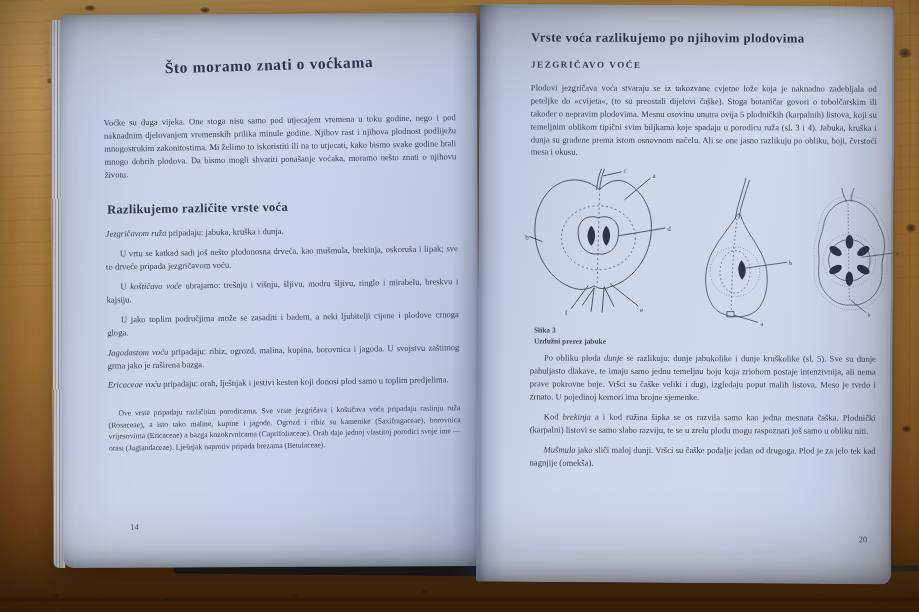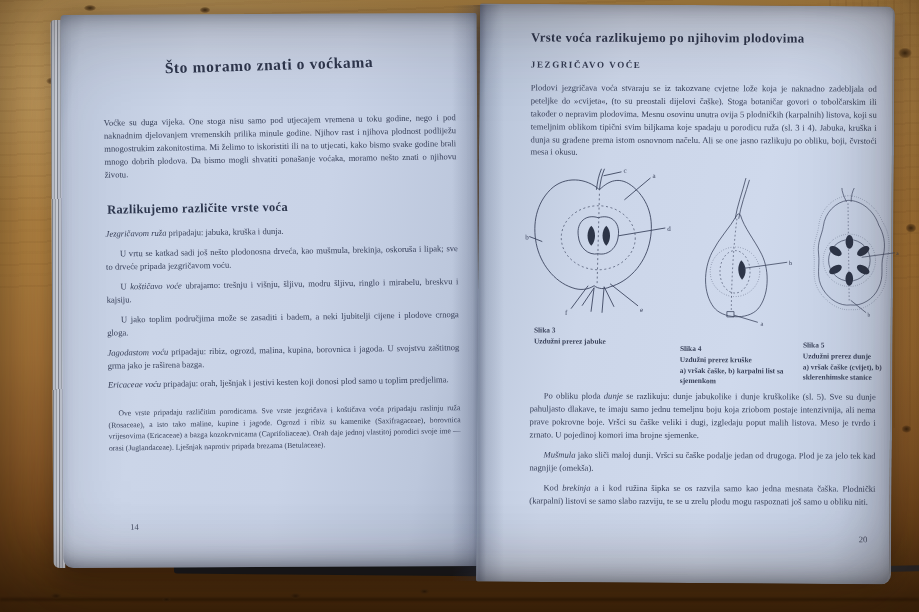--- a/index.html
+++ b/index.html
@@ -163,25 +163,20 @@
               <path class="ill-dash" d="M64,48 C60,80 58,120 58,152"></path>
               <ellipse class="ill-dash" cx="62" cy="108" rx="17" ry="24"></ellipse>
               <path class="ill-fill" d="M69,95 C64,101 65,112 70,117 C76,111 75,100 69,95 Z"></path>
               <circle class="ill-dot" cx="62" cy="108" r="28"></circle>
               <rect class="ill" x="53" y="153" width="8" height="6"></rect>
               <path class="ill" d="M61,157 L88,165"></path>
               <path class="ill" d="M72,104 L121,97"></path>
               <text class="fl" x="91" y="169">a</text>
               <text class="fl" x="123" y="100">b</text>
             </svg>
-            <div class="figcap">
-              <span class="cap-label">Slika 4</span>
-              <span class="cap-label">Uzdužni prerez kruške</span>
-              <span>a) vršak čaške, b) karpalni list sa sjemenkom</span>
-            </div>
           </div>
 
           <div class="fig fig-quince">
             <svg width="100" height="172" viewBox="0 0 130 172">
               <path class="ill" d="M56,20 C52,12 50,6 50,2"></path>
               <path class="ill" d="M62,20 C62,12 64,6 66,2"></path>
               <path class="ill" d="M58,18 C42,20 28,34 26,52 C24,64 18,72 20,88 C22,104 16,118 26,134 C34,147 48,156 62,154 C76,156 92,146 98,132 C106,116 100,104 104,90 C108,74 104,60 98,50 C92,32 76,18 58,18 Z"></path>
               <path class="ill-dot" d="M58,12 C38,14 22,30 20,52 C18,66 12,74 14,90 C16,106 10,120 22,138 C32,152 48,162 62,160 C78,162 96,150 103,135 C112,118 106,104 110,90 C114,72 110,56 103,46 C96,28 78,12 58,12 Z"></path>
               <path class="ill-dash" d="M58,22 L60,150"></path>
               <circle class="ill" cx="60" cy="96" r="27"></circle>
@@ -190,31 +185,26 @@
               <ellipse class="ill-fill" cx="42" cy="84" rx="5" ry="9" transform="rotate(-55 42 84)"></ellipse>
               <ellipse class="ill-fill" cx="78" cy="84" rx="5" ry="9" transform="rotate(55 78 84)"></ellipse>
               <ellipse class="ill-fill" cx="42" cy="108" rx="5" ry="9" transform="rotate(-120 42 108)"></ellipse>
               <ellipse class="ill-fill" cx="78" cy="108" rx="5" ry="9" transform="rotate(120 78 108)"></ellipse>
               <circle class="ill-dot" cx="60" cy="96" r="34"></circle>
               <path class="ill" d="M76,92 L119,86"></path>
               <path class="ill" d="M62,148 L82,164"></path>
               <text class="fl" x="121" y="89">a</text>
               <text class="fl" x="84" y="169">b</text>
             </svg>
-            <div class="figcap">
-              <span class="cap-label">Slika 5</span>
-              <span class="cap-label">Uzdužni prerez dunje</span>
-              <span>a) vršak čaške (cvijet), b) sklerenhimske stanice</span>
-            </div>
           </div>
         </div>
 
         <p class="bp ind"><span>Po obliku ploda </span><i>dunje</i><span> se razlikuju: dunje jabukolike i dunje kruškolike (sl. 5). Sve su dunje pahuljasto dlakave, te imaju samo jednu temeljnu boju koja zriobom postaje intenzivnija, ali nema prave pokrovne boje. Vršci su čaške veliki i dugi, izgledaju poput malih listova. Meso je tvrdo i zrnato. U pojedinoj komori ima brojne sjemenke.</span></p>
+        <p class="bp ind"><span>Kod </span><i>brekinja</i><span> a i kod ružina šipka se os razvila samo kao jedna mesnata čaška. Plodnički (karpalni) listovi se samo slabo razviju, te se u zrelu plodu mogu raspoznati još samo u obliku niti.</span></p>
         <p class="bp ind"><span></span><i>Mušmula</i><span> jako sliči maloj dunji. Vršci su čaške podalje jedan od drugoga. Plod je za jelo tek kad nagnjije (omekša).</span></p>
-        <p class="bp ind"><span>Kod </span><i>brekinja</i><span> a i kod ružina šipka se os razvila samo kao jedna mesnata čaška. Plodnički (karpalni) listovi se samo slabo razviju, te se u zrelu plodu mogu raspoznati još samo u obliku niti.</span></p>
       </div>
       <div class="pagenum pagenum-right">20</div>
     </div>
 
     <div class="gutter"></div>
   </div>
 
   <div class="vignette"></div>
 </div>
 

